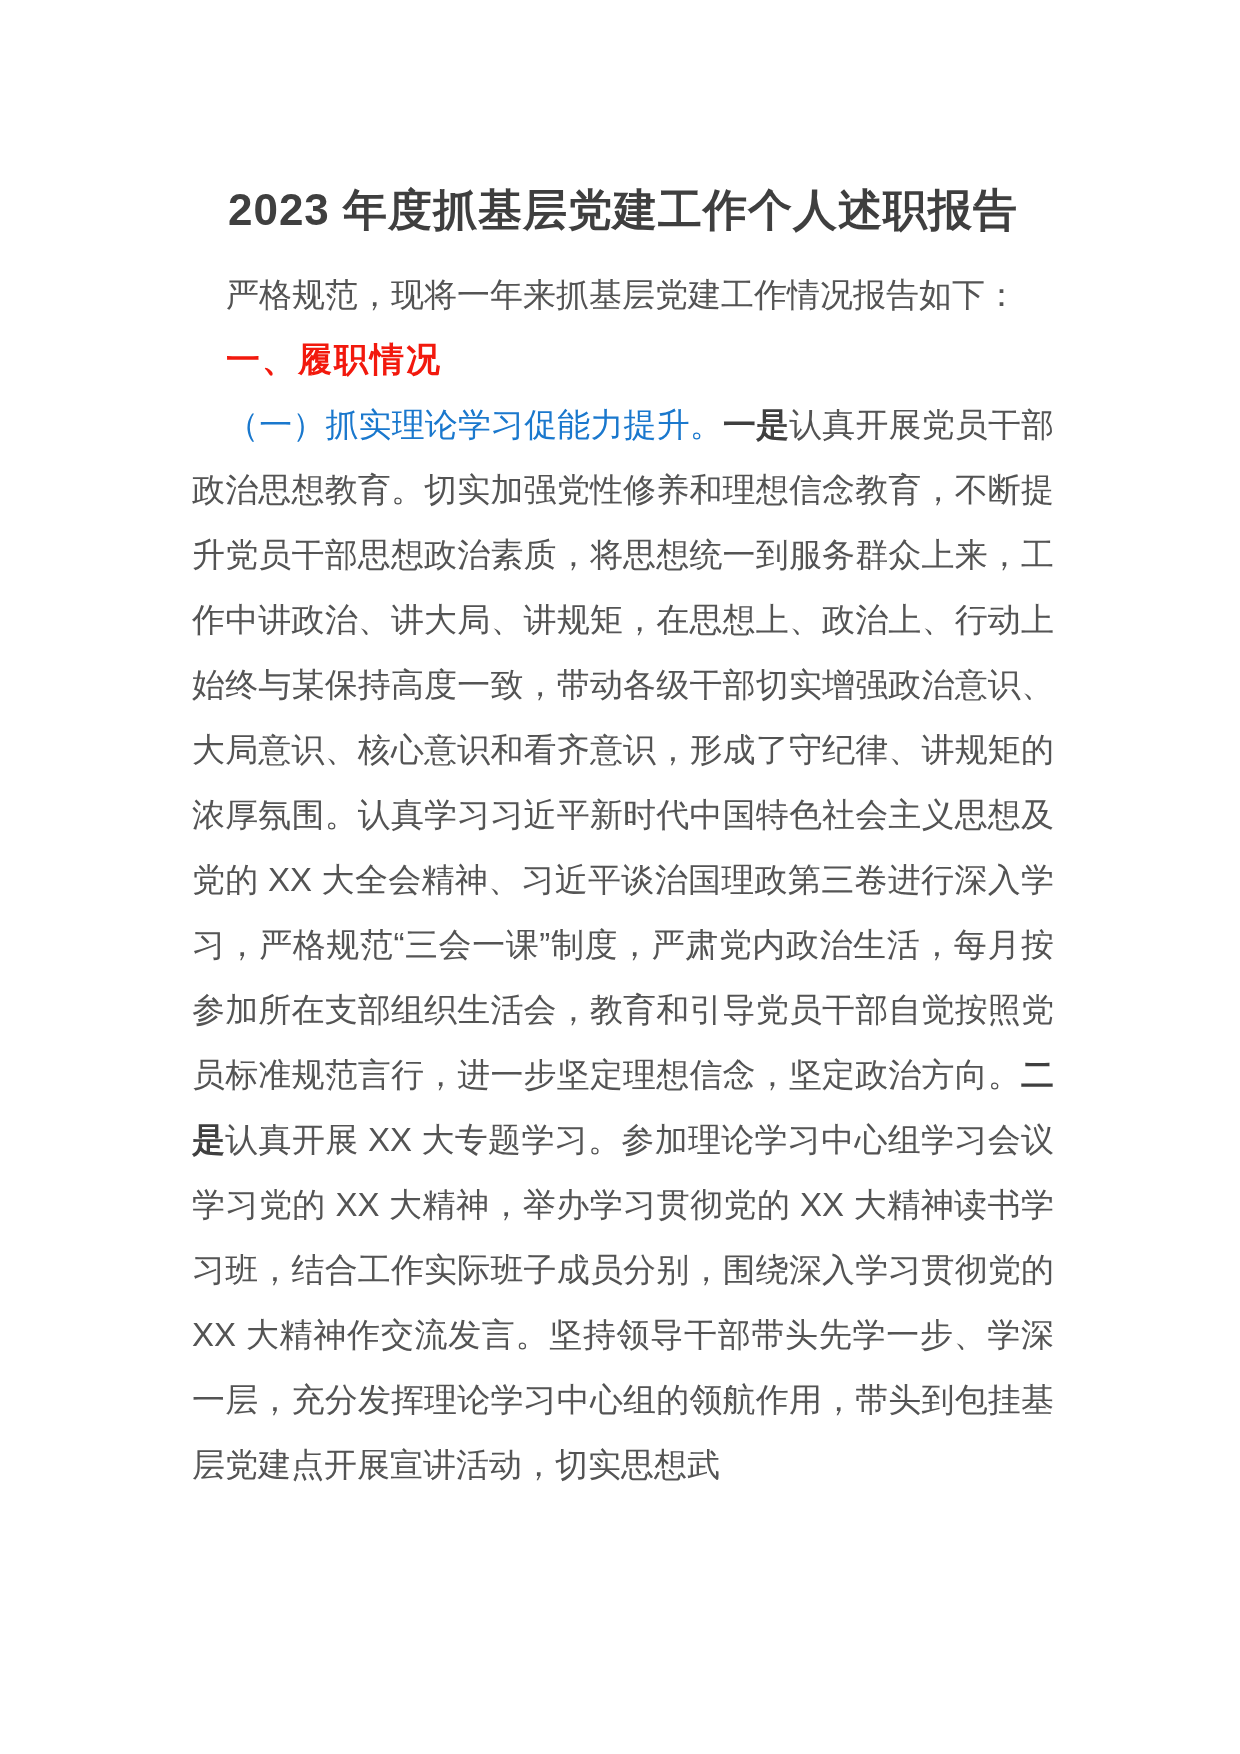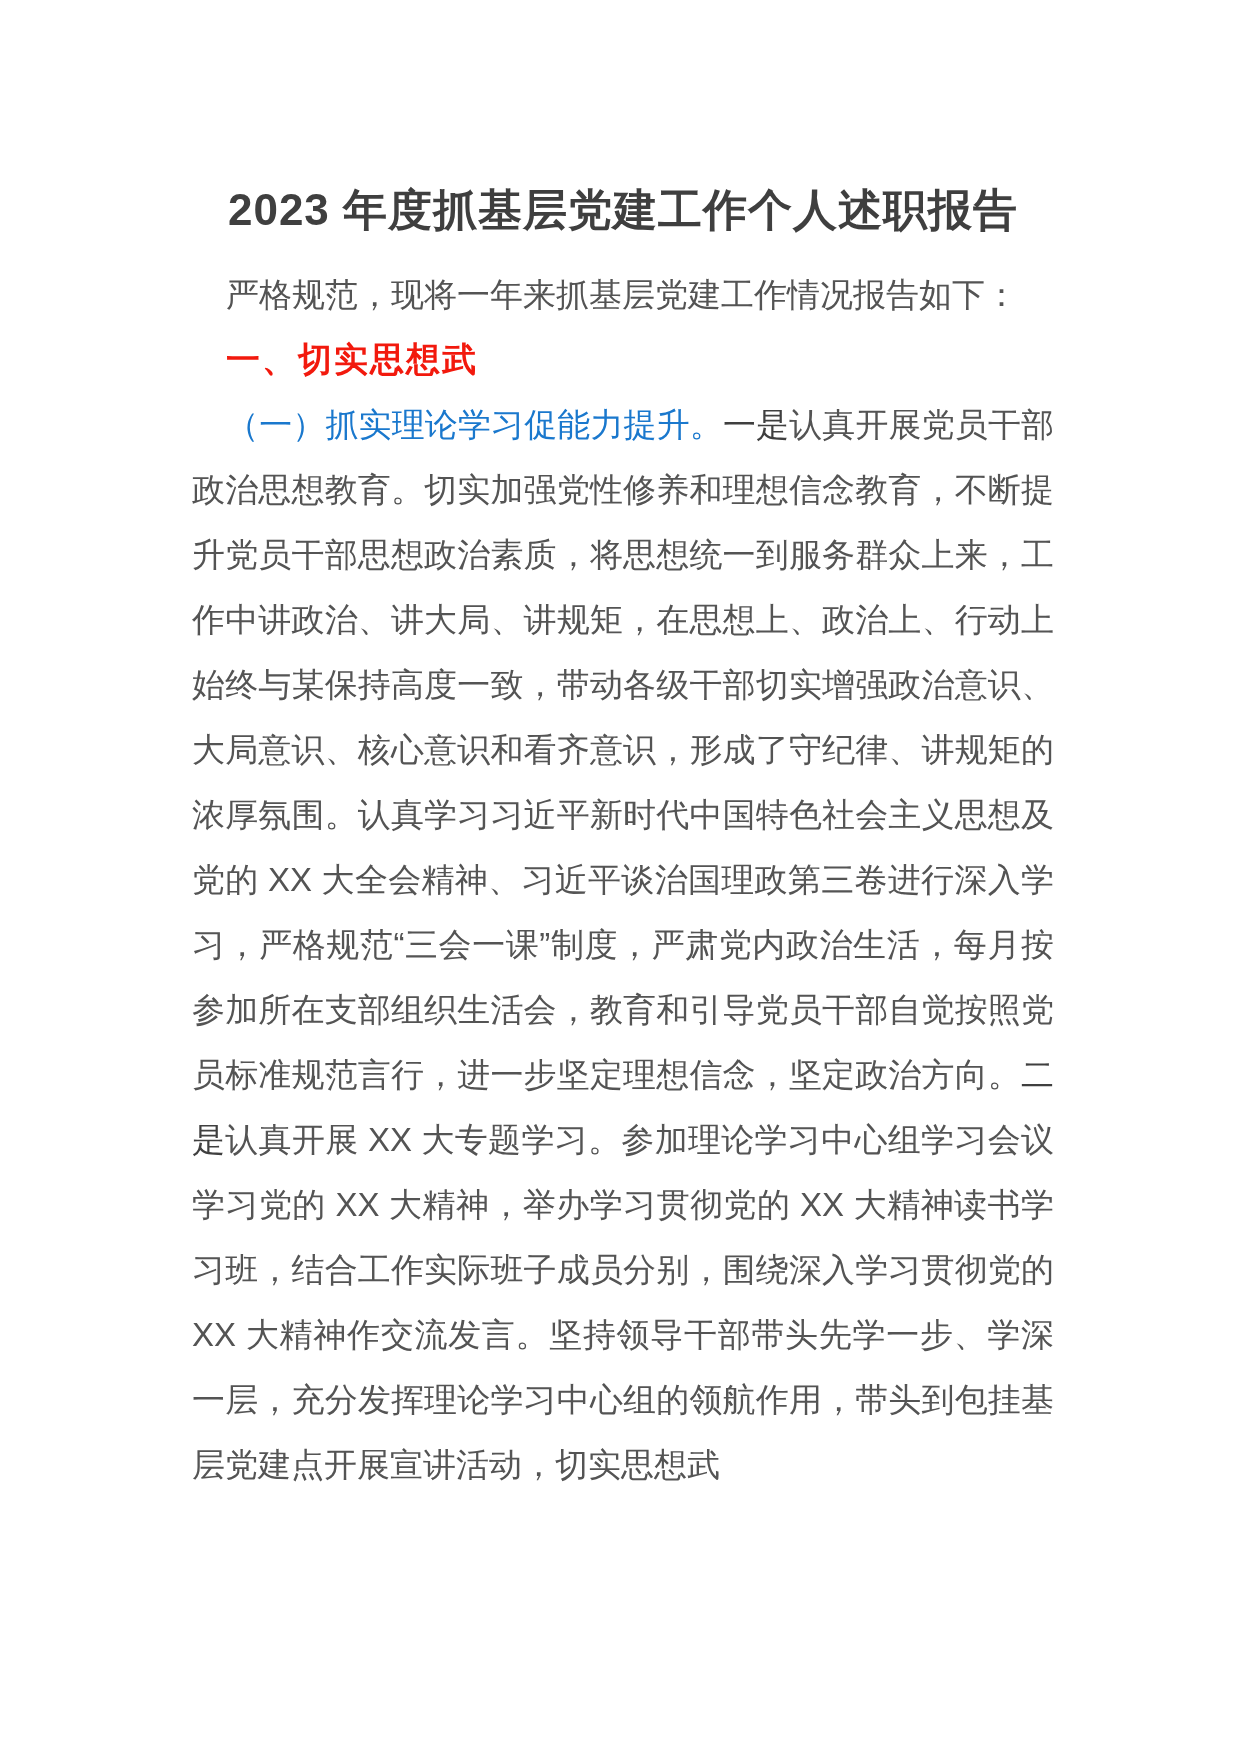--- a/index.html
+++ b/index.html
@@ -40,28 +40,28 @@
   }
   .heading{
     margin:0;
     font-size:34px;line-height:65px;
     font-weight:bold;
     color:var(--heading-red);
     text-indent:34px;
     letter-spacing:2px;
   }
   .lead{color:var(--lead-blue);}
-  .b{font-weight:normal;color:var(--title-text);}
+  .b{font-weight:bold;color:var(--title-text);}
 </style>
 </head>
 <body>
 
 <div class="page">
 
   <h1 class="title">2023 年度抓基层党建工作个人述职报告</h1>
 
   <p class="para">严格规范，现将一年来抓基层党建工作情况报告如下：</p>
 
-  <h2 class="heading">一、切实思想武</h2>
+  <h2 class="heading">一、履职情况</h2>
 
   <p class="para"><span class="lead">（一）抓实理论学习促能力提升。</span><span class="b">一是</span><span>认真开展党员干部政治思想教育。切实加强党性修养和理想信念教育，不断提升党员干部思想政治素质，将思想统一到服务群众上来，工作中讲政治、讲大局、讲规矩，在思想上、政治上、行动上始终与某保持高度一致，带动各级干部切实增强政治意识、大局意识、核心意识和看齐意识，形成了守纪律、讲规矩的浓厚氛围。认真学习习近平新时代中国特色社会主义思想及党的 XX 大全会精神、习近平谈治国理政第三卷进行深入学习，严格规范“三会一课”制度，严肃党内政治生活，每月按参加所在支部组织生活会，教育和引导党员干部自觉按照党员标准规范言行，进一步坚定理想信念，坚定政治方向。</span><span class="b">二是</span><span>认真开展 XX 大专题学习。参加理论学习中心组学习会议学习党的 XX 大精神，举办学习贯彻党的 XX 大精神读书学习班，结合工作实际班子成员分别，围绕深入学习贯彻党的 XX 大精神作交流发言。坚持领导干部带头先学一步、学深一层，充分发挥理论学习中心组的领航作用，带头到包挂基层党建点开展宣讲活动，切实思想武</span></p>
 
 </div>
 
 </body></html>

